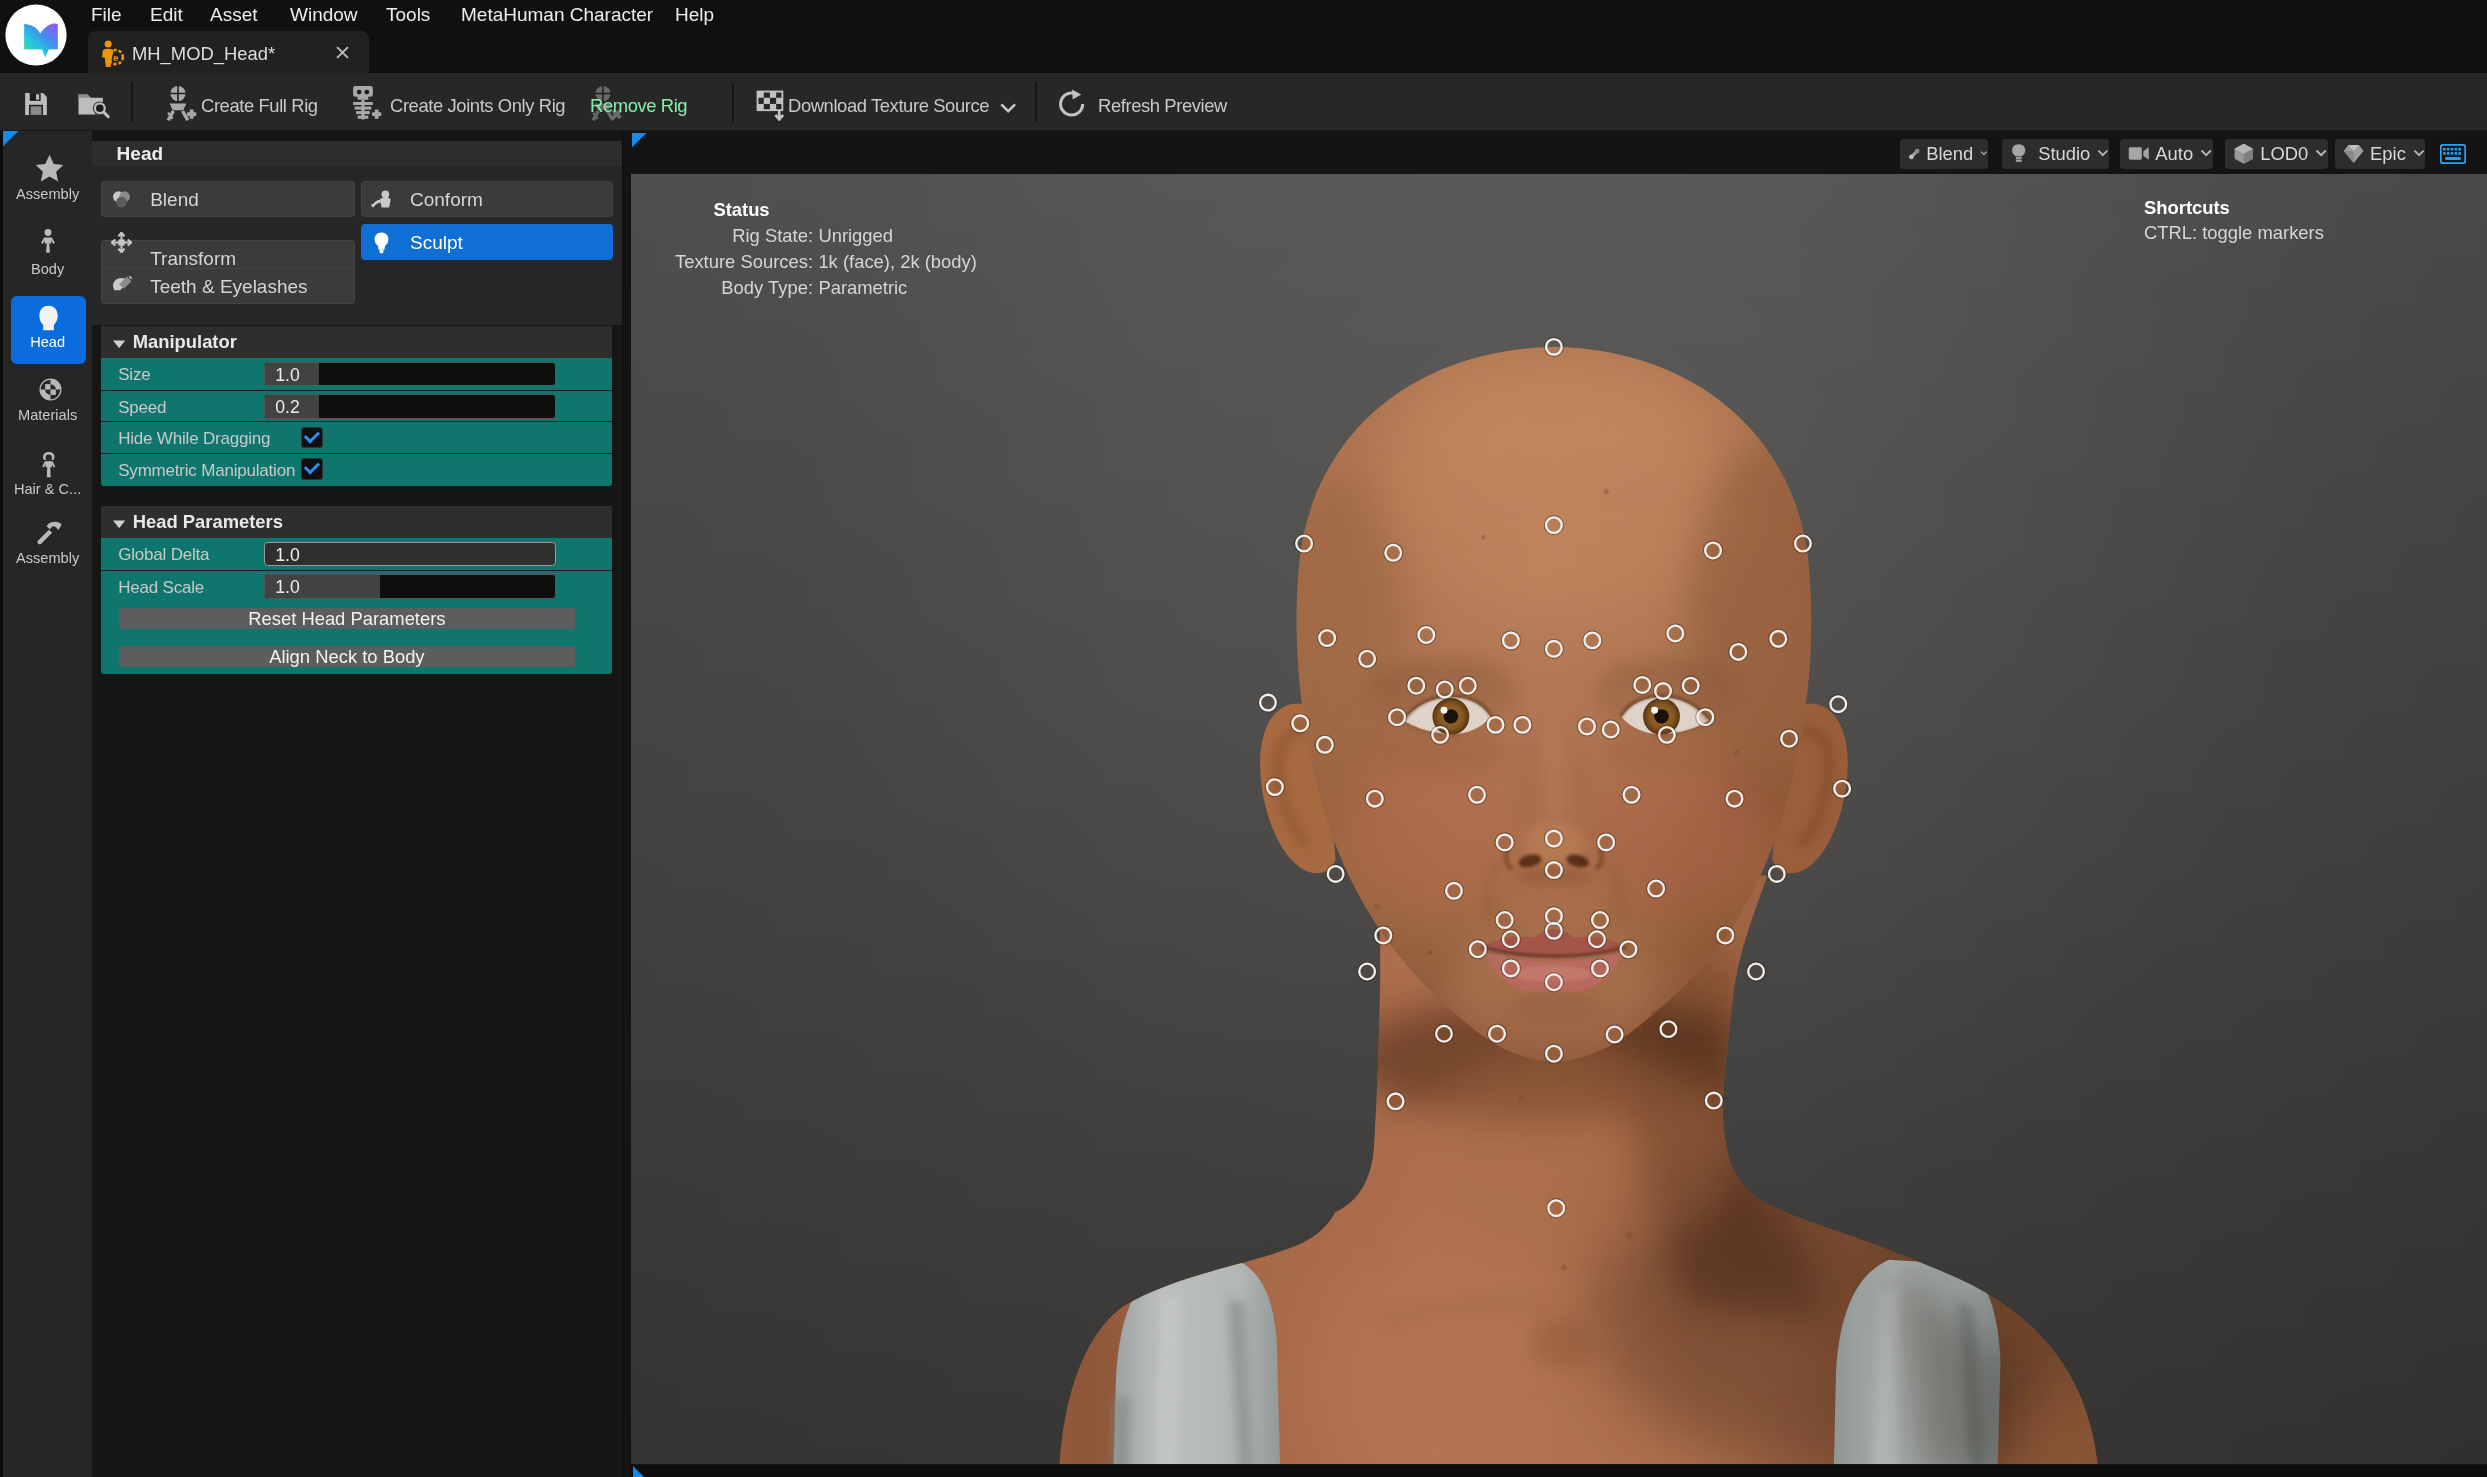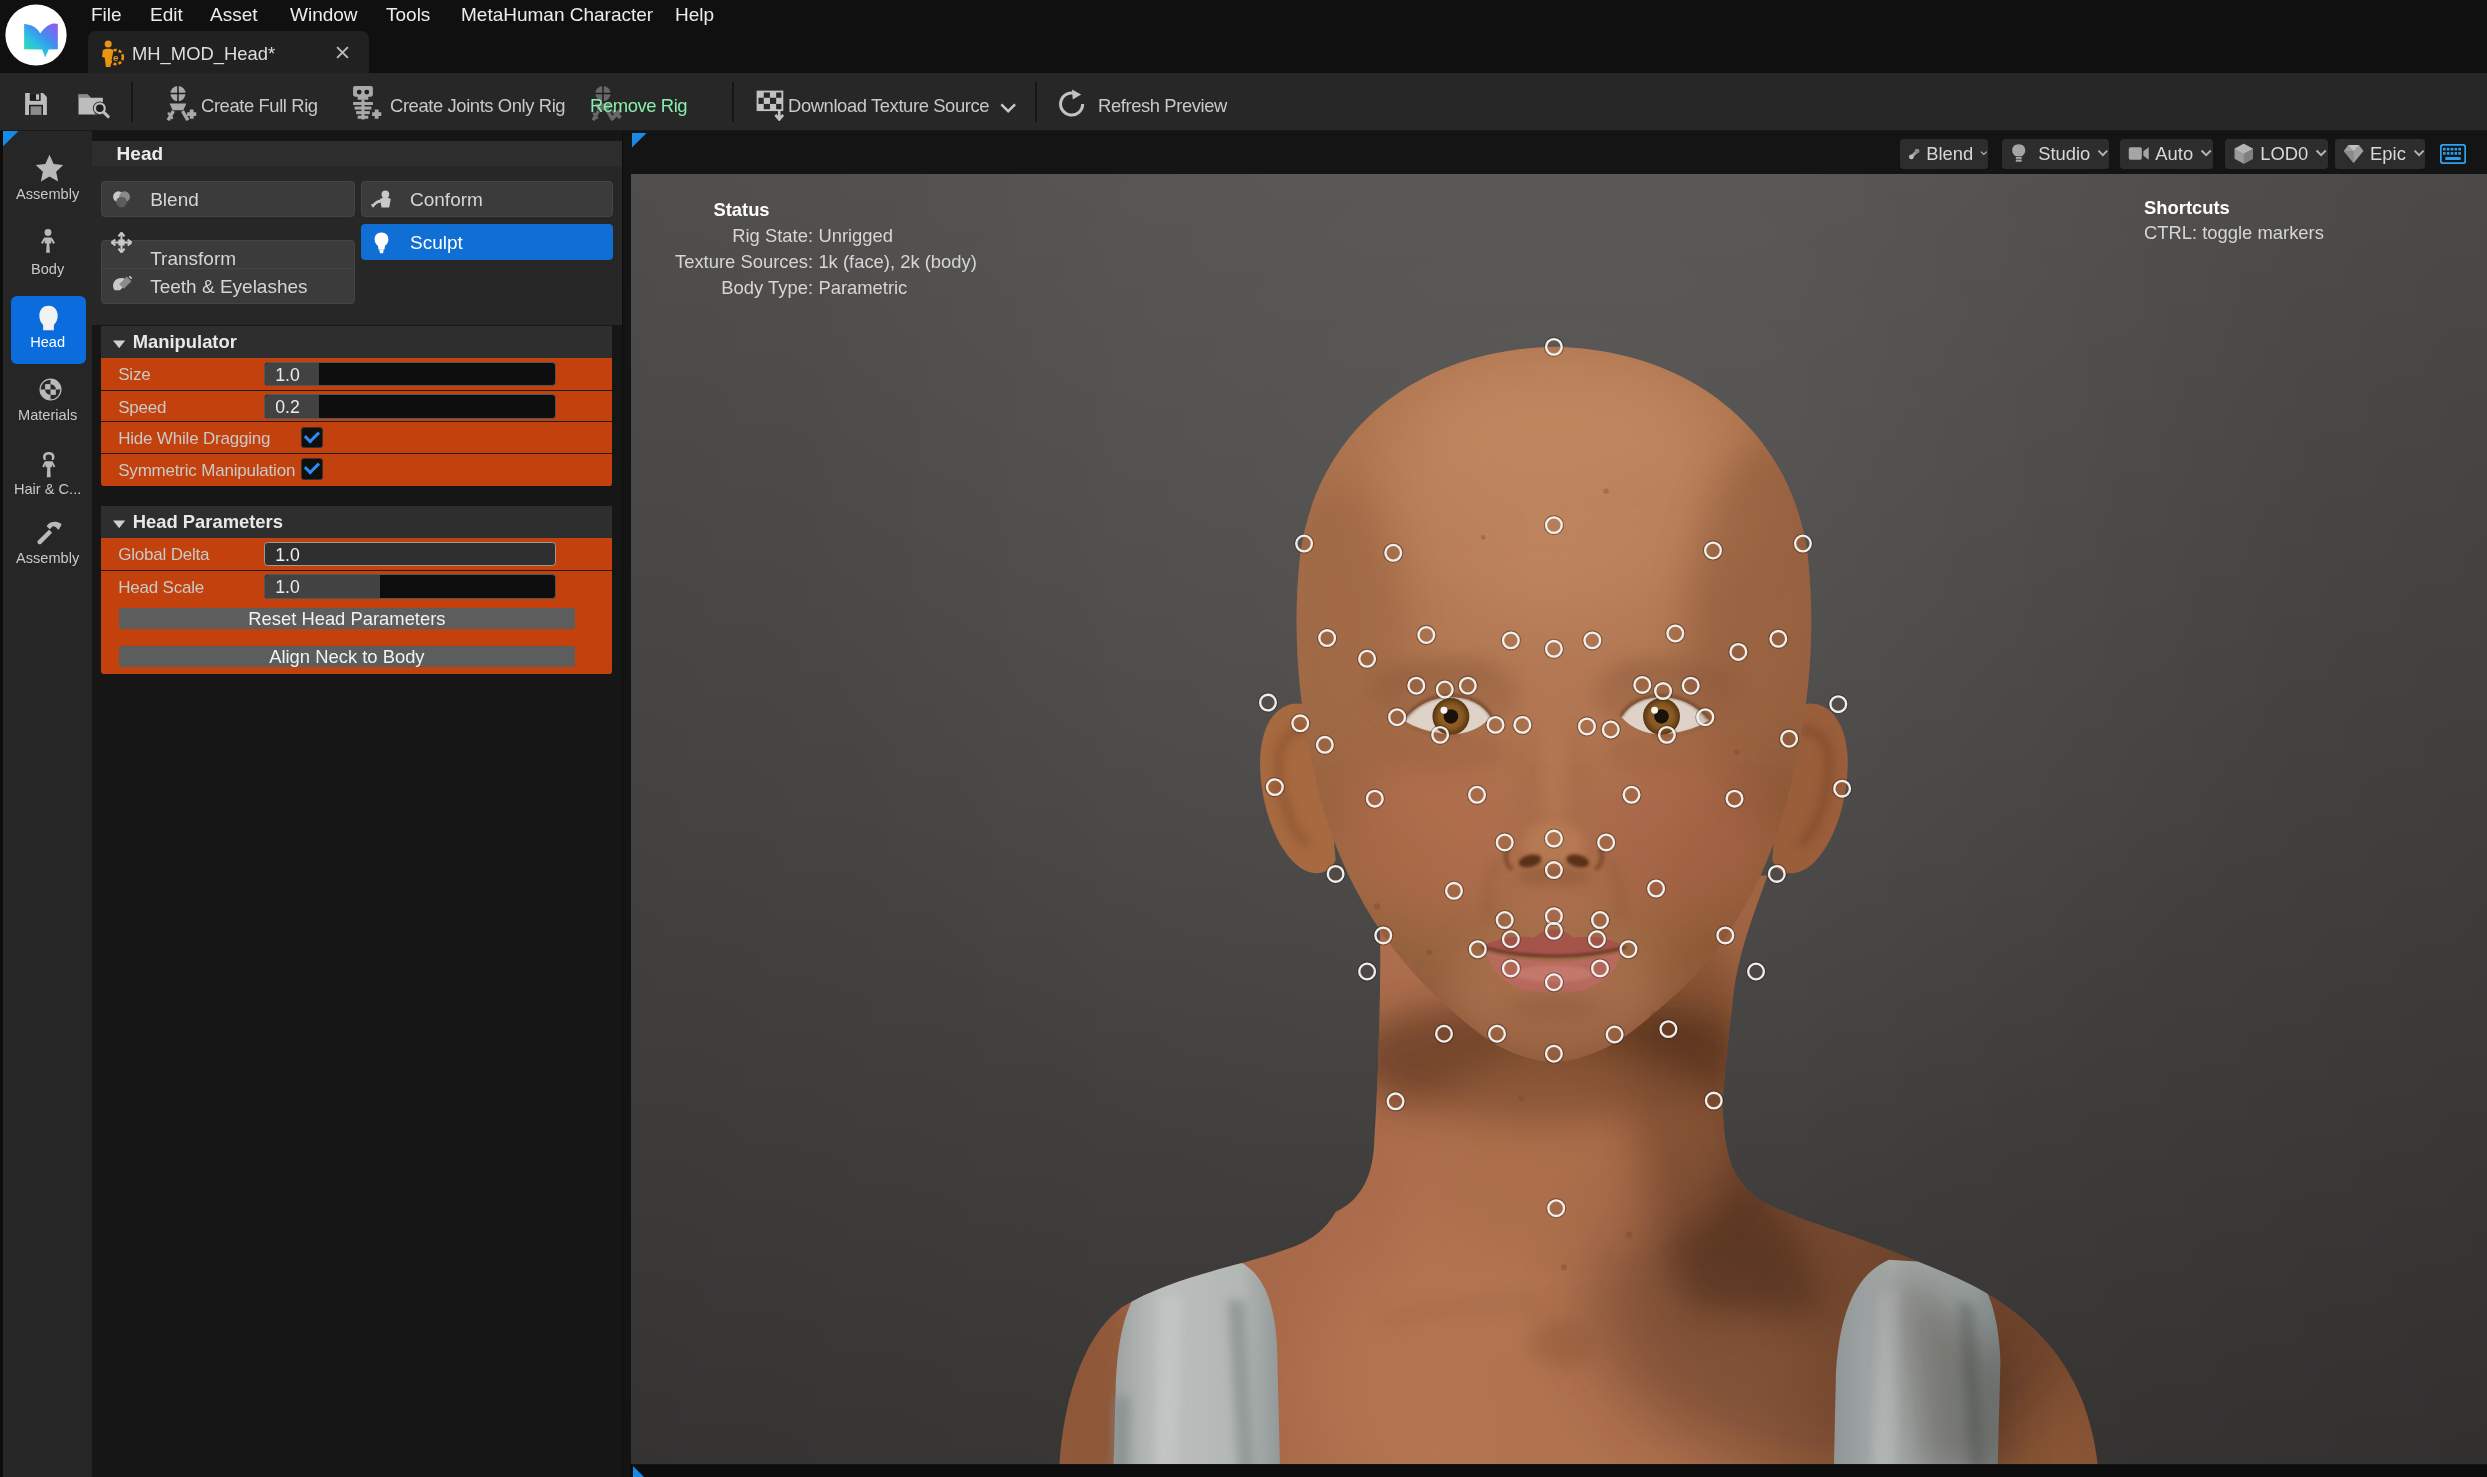--- a/index.html
+++ b/index.html
@@ -17,21 +17,21 @@
   #sidebar { left:3.1px; top:131px; width:89px; height:1346px; background:#262626; }
   .sbitem { position:absolute; left:0; width:89px; text-align:center; color:#c9c9c9; font-size:14.6px; }
   #headtile { position:absolute; left:7.7px; top:165px; width:75px; height:68px;
     background:#0b6ddd; border-radius:6.1px; }
   #panel { left:92px; top:131px; width:530px; height:1346px; background:#161616; }
   #pheader { position:absolute; left:0px; top:10px; width:530px; height:25px; background:#2d2d2d;
     color:#ececec; font-size:19px; font-weight:bold; line-height:25px; }
   #pbtns { position:absolute; left:0; top:35px; width:530px; height:159px; background:#272727; }
   .pbtn { position:absolute; height:36px; background:#3b3b3b; border:0.8px solid #454545;
     border-radius:3.8px; color:#d5d5d5; font-size:19px; line-height:35px; }
-  .sect { position:absolute; left:9.2px; width:511px; background:#c2410c; border-radius:3.1px; }
+  .sect { position:absolute; left:9.2px; width:511px; background:#0f766e; border-radius:3.1px; }
   .secthead { height:32px; background:#2e2e2e; border-radius:3.1px 3.1px 0 0; color:#e8e8e8;
     font-size:18.4px; font-weight:bold; line-height:32px; }
   .prow { position:relative; height:31.5px; border-top:0.8px solid #1e1e1e; }
   .plabel { position:absolute; left:17px; top:7px; color:#c9c9c9; font-size:17px; letter-spacing:-0.2px; }
   .slider { position:absolute; left:163px; top:3.8px; width:292px; height:24.6px; background:#0e0e0e;
     border:0.8px solid #565656; border-radius:3.8px; overflow:hidden; }
   .sfill { position:absolute; left:0; top:0; height:24.6px; background:#424242; color:#ececec;
     font-size:17.7px; line-height:24px; padding-left:10px; border-radius:3.1px 0 0 3.1px; }
   .gbtn { position:absolute; left:17.7px; width:456px; height:21px; background:#5d5d5d;
     border-radius:2.3px; color:#f2f2f2; font-size:18.4px; text-align:center; line-height:21px; }

